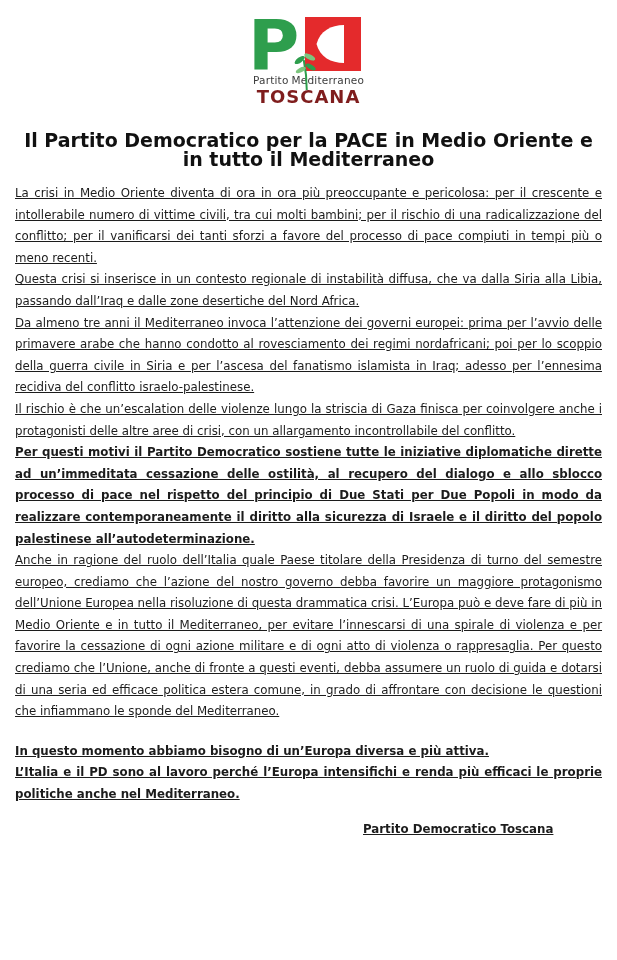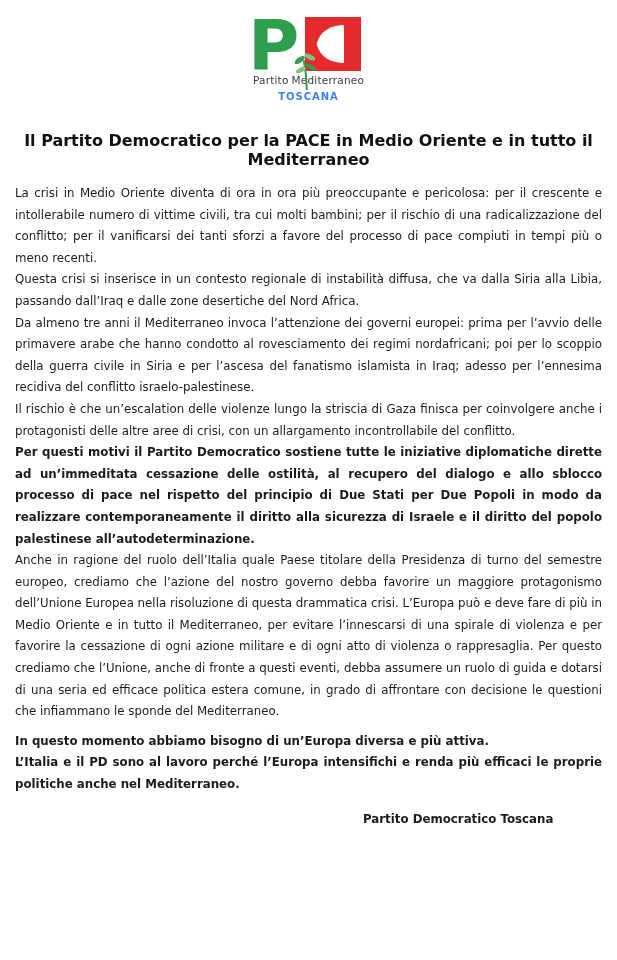--- a/index.html
+++ b/index.html
@@ -33,56 +33,57 @@
   .logo-wordmark {
     font-size: 10.5px;
     color: #3c3c3c;
     letter-spacing: 0.2px;
     display: flex;
     justify-content: center;
     gap: 3px;
     line-height: 13px;
   }
   .logo-region {
-    font-size: 10px;
+    font-size: 18px;
     font-weight: bold;
-    color: #3b82f6;
+    color: #7f1d1d;
     letter-spacing: 1px;
     line-height: 17px;
     margin-top: 1px;
   }
   .olive-branch {
     position: absolute;
     left: 50%;
     top: 36px;
     transform: translateX(-58%);
     pointer-events: none;
   }
 
   
   .doc-title {
-    font-size: 16px;
+    font-size: 19px;
     font-weight: bold;
     text-align: center;
     color: #111111;
     line-height: 19px;
     margin: 0 0 14px 0;
   }
   .doc-body p {
     margin: 0;
     font-size: 11.8px;
     line-height: 21.6px;
     text-align: justify;
     color: #1c1c1c;
+    text-decoration: underline;
   }
   .doc-body p.bold {
     font-weight: bold;
   }
   .doc-body p.gap-before {
-    margin-top: 8px;
+    margin-top: 18px;
   }
   .signature {
     margin-top: 13px !important;
     padding-left: 348px;
     font-weight: bold;
     text-align: center;
     white-space: nowrap;
   }
 </style>
 </head>

